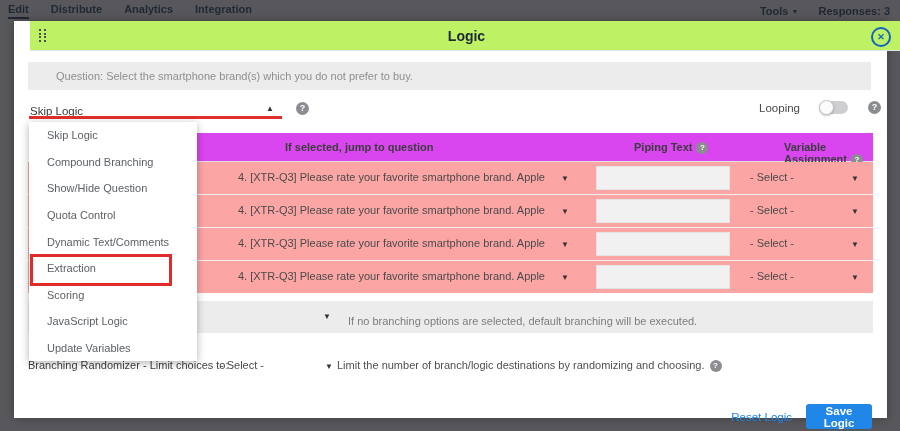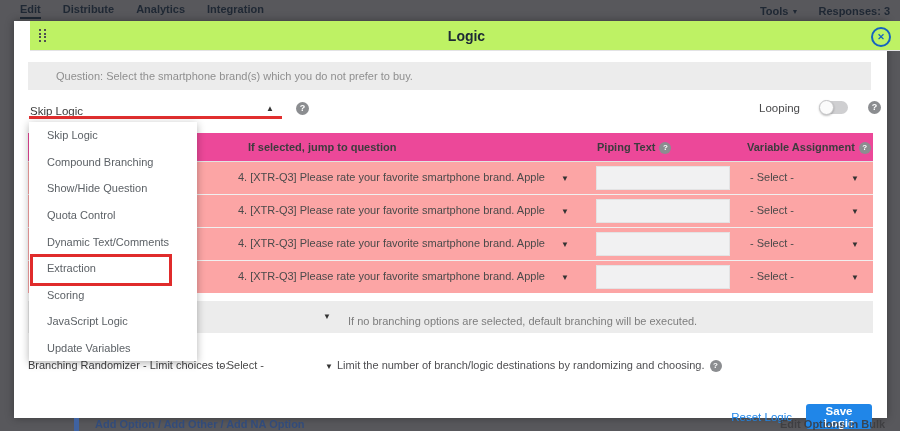--- a/index.html
+++ b/index.html
@@ -1,21 +1,21 @@
 <!DOCTYPE html>
 <html><head>
 <meta charset="utf-8">
 <style>
   html,body{margin:0;padding:0;background:#3c3c40;}
   .stage{position:relative;width:900px;height:431px;background:#58585c;overflow:hidden;
          font-family:"Liberation Sans",sans-serif;-webkit-font-smoothing:antialiased;}
 
   
   .topbar{position:absolute;top:0;left:0;width:900px;height:21px;display:flex;align-items:center;}
-  .topbar .tabs{display:flex;gap:22px;padding-left:20px;}
+  .topbar .tabs{display:flex;gap:22px;padding-left:8px;}
   .nav-tab{font-size:11px;font-weight:bold;color:#1f2834;padding-bottom:2px;cursor:pointer;}
   .nav-tab.active{border-bottom:2px solid #1f2834;}
   .topbar-right{position:absolute;right:10px;top:0;height:21px;display:flex;gap:20px;align-items:center;}
   .topbar-right .item{font-size:11px;font-weight:bold;color:#1f2834;}
   .caret-down-sm{font-size:7px;color:#1f2834;position:relative;top:-1px;}
 
   
   .modal{position:absolute;left:14px;top:21px;width:873px;height:397px;background:#fff;
          box-shadow:0 0 8px rgba(0,0,0,.35);}
   .modal-header{position:absolute;left:16px;top:0;width:100%;height:29px;background:#bef264;
@@ -44,22 +44,22 @@
   .help-logic{position:absolute;left:282px;top:81px;}
   .looping-wrap{position:absolute;right:6px;top:80px;display:flex;align-items:center;gap:20px;}
   .looping-label{font-size:11.5px;color:#4a4a4c;}
   .toggle{position:relative;width:28px;height:13px;background:#cfcfd1;border-radius:7px;cursor:pointer;}
   .toggle .knob{position:absolute;left:-1px;top:-1px;width:15px;height:15px;border-radius:50%;
                 background:#fbfbfb;border:1px solid #c4c4c6;box-sizing:border-box;
                 box-shadow:0 1px 2px rgba(0,0,0,.25);}
 
   
   .logic-table{position:absolute;left:14px;top:112px;width:845px;}
-  .t-head{position:relative;height:28px;background:#ec4899;border-bottom:1px solid #e2e2e2;
-          font-size:11px;font-weight:bold;color:#3c3c3e;}
+  .t-head{position:relative;height:28px;background:#d946ef;border-bottom:1px solid #e2e2e2;
+          font-size:11px;font-weight:bold;color:#3c3c3e;margin-left:37px;}
   .th{position:absolute;top:8px;}
   .th-jump{left:220px;}
   .th-piping{left:569px;}
   .th-var{left:719px;}
   .th .help-icon{margin-left:4px;width:12px;height:12px;line-height:12px;font-size:8px;}
   .t-row{position:relative;height:32px;border-top:1px solid #f0f0f0;background:#fca5a5;}
   .t-row:first-of-type{border-top:none;}
   .jump-select{position:absolute;left:210px;top:9px;font-size:11px;color:#4a4a4a;cursor:pointer;}
   .row-caret1{position:absolute;left:533px;top:12px;font-size:8px;color:#333;}
   .piping-input{position:absolute;left:568px;top:4px;width:134px;height:24px;background:#f1f1f2;
@@ -237,19 +237,14 @@
         <div class="menu-item">
     <span>JavaScript Logic</span>
   </div>
         <div class="menu-item">
     <span>Update Variables</span>
   </div>
       </div>
 
   </div>
 
-  <div class="bottom-strip">
-    <span class="strip-bar"></span>
-    <span class="strip-links">Add Option / Add Other / Add NA Option</span>
-    <span class="strip-bulk">Edit Options in Bulk</span>
-  </div>
 
 </div>
 
 </body></html>

